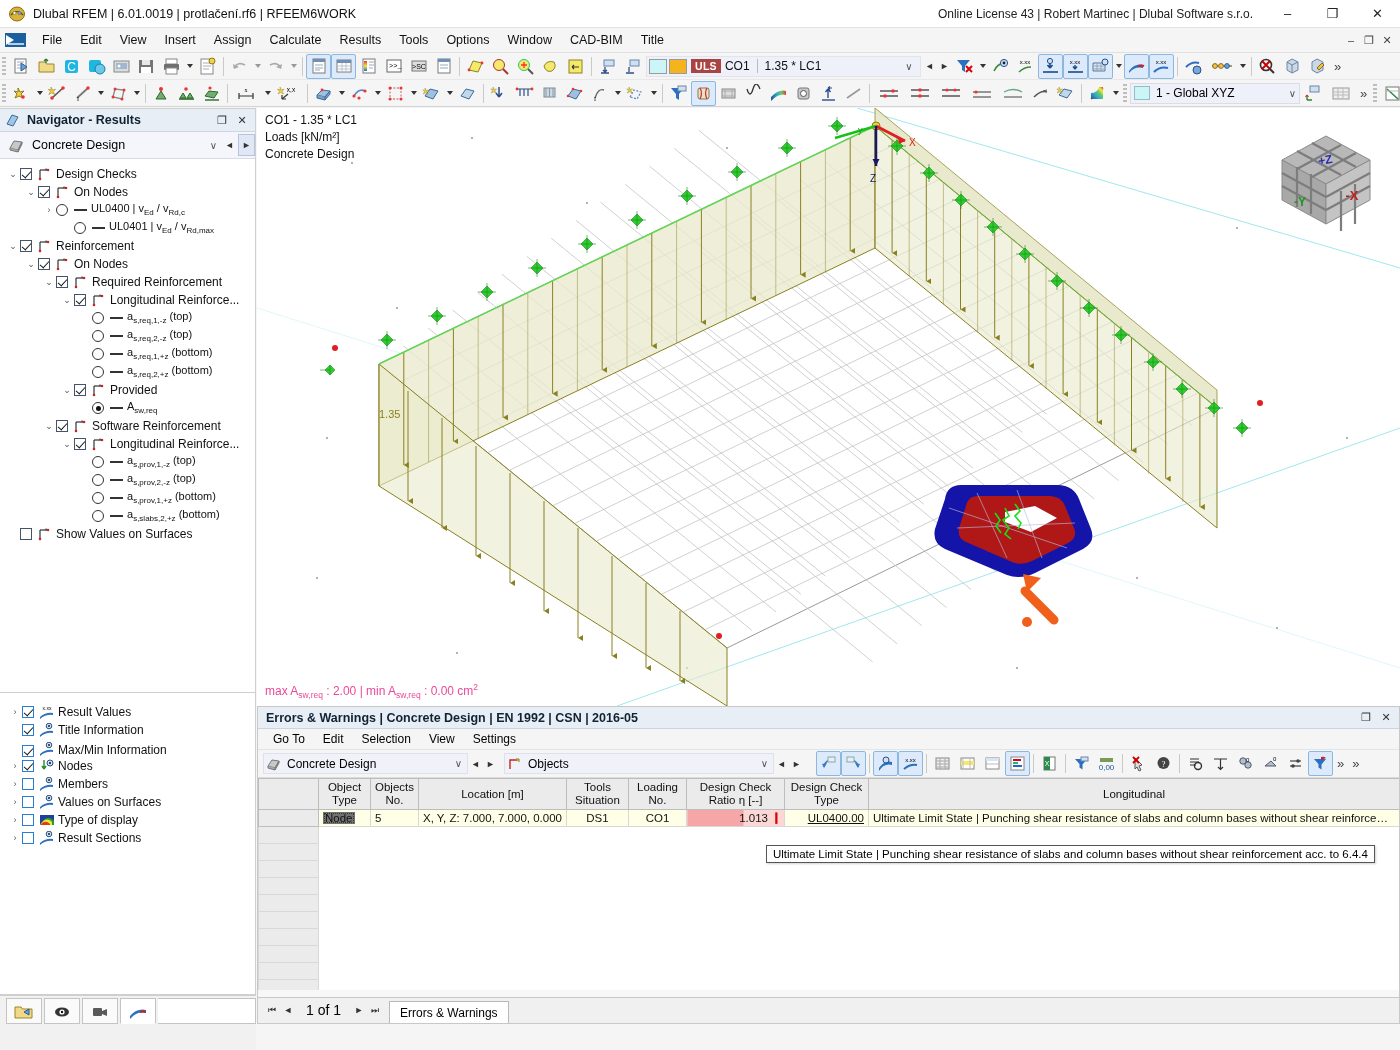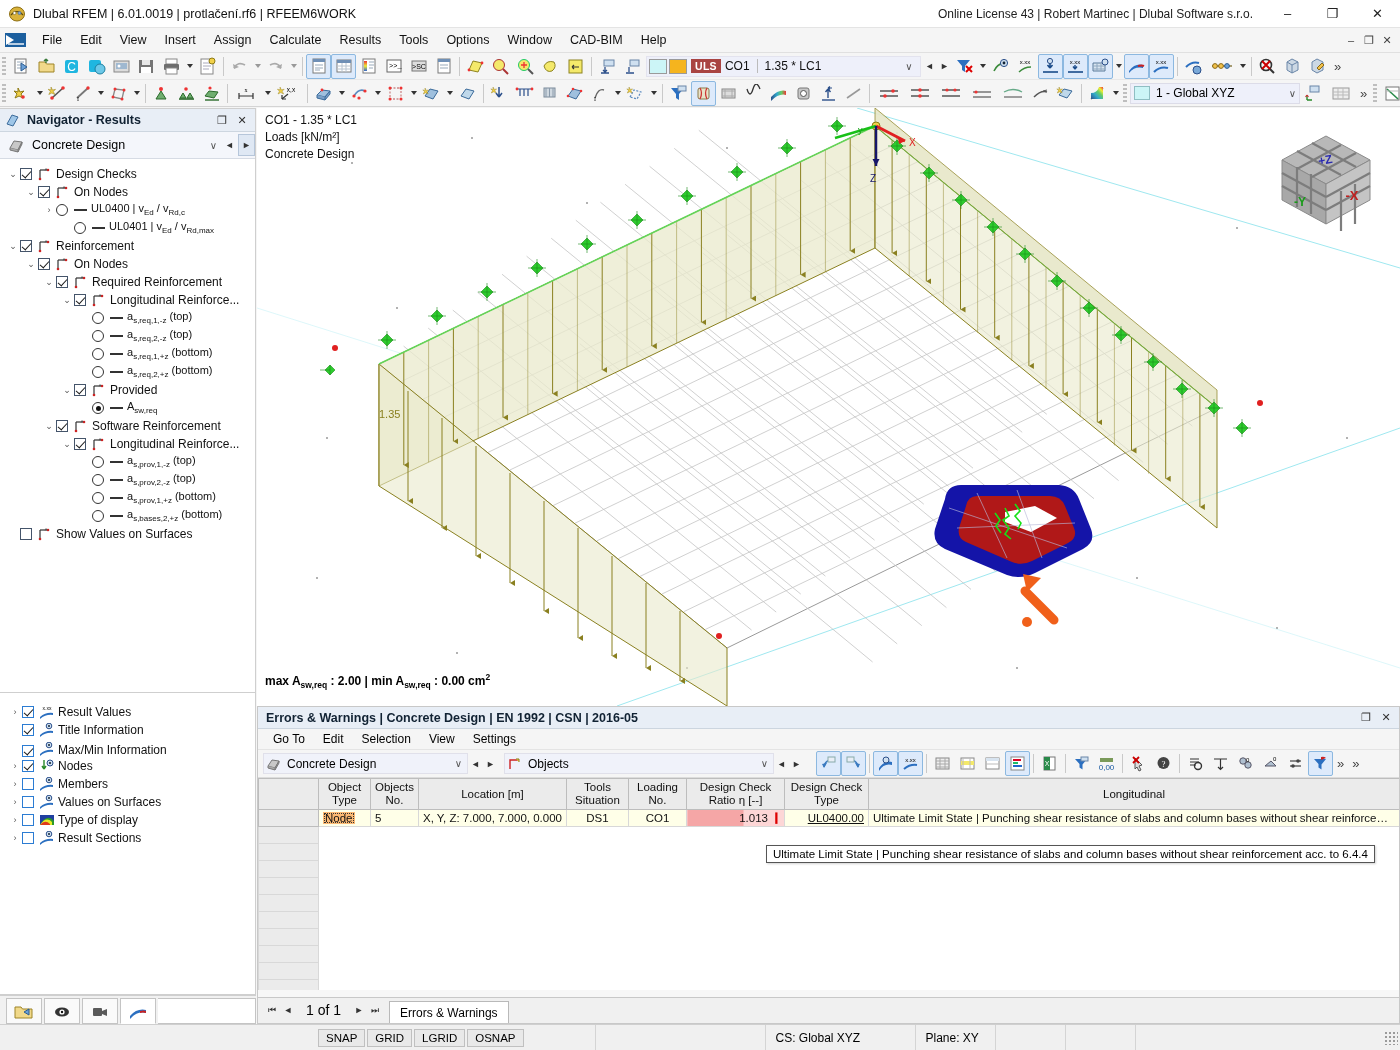--- a/index.html
+++ b/index.html
@@ -151,21 +151,21 @@
     display:flex;align-items:center;justify-content:center; margin-right:2px;}
   .nbb-btn.sel { background: #ffffff; border-bottom-color: #fff; }
   .nbb-fill { flex:1; height:26px; border:1px solid #c4c4c4; border-left:none; background:#fff; }
 
   
   .view3d {
     position: absolute; left: 257px; top: 108px; width: 1143px; height: 598px;
     background: #ffffff; overflow: hidden;
   }
   .view-title { position:absolute; left: 8px; top: 4px; font-size: 12px; line-height: 17px; color:#111; }
-  .view-minmax { position: absolute; left: 8px; bottom: 16px; font-size: 12px; color:#000000;font-weight:bold; }
+  .view-minmax { position: absolute; left: 8px; bottom: 6px; font-size: 12px; color:#ec4899; }
   .view-minmax sub { font-size: 8.5px; }
   .view-minmax sup { font-size: 8.5px; }
 
   
   .tablepanel {
     position: absolute; left: 257px; top: 706px; width: 1143px; height: 318px;
     background: #f7f7f7; border: 1px solid #c8c8c8;
   }
   .tp-head {
     height: 22px; background: #e8eef6; display:flex; align-items:center;
@@ -188,21 +188,21 @@
     height: 30px; vertical-align: middle;
   }
   table.rt td {
     border: 1px solid #d8d8d8; font-size: 11.5px; padding: 1px 4px; height: 17px;
     background: #ffffe8; color: #111;
   }
   table.rt td.idx { background: #ebebeb; border-color:#bdbdbd; }
   table.rt td.c { text-align: center; }
   table.rt td.r { text-align: right; text-decoration: underline; }
   .cell-sel { outline: 1.5px dotted #333; outline-offset: -2px; display:inline-block;
-    padding: 0 2px; background:#fdba74; }
+    padding: 0 2px; background:#737373; }
   .ratio-cell { background: linear-gradient(to right, #f5a6a6 0 58%, #fdd6d6 58% 100%) !important;
     text-align: right; position: relative; padding-right: 16px !important;}
   .ratio-flag { position: absolute; right: 3px; top: 1px; color: #d00; font-size: 11px; font-weight:bold;}
   .desc-ell { display:block; overflow:hidden; text-overflow: ellipsis; white-space: nowrap; }
 
   .tooltip {
     position: absolute; left: 766px; top: 845px;
     background: #fff; border: 1px solid #555; padding: 2px 6px; font-size: 11.5px;
     white-space: nowrap; box-shadow: 1px 1px 2px rgba(0,0,0,.18);
   }
@@ -269,21 +269,21 @@
     <div class="menu-item">Edit</div>
     <div class="menu-item">View</div>
     <div class="menu-item">Insert</div>
     <div class="menu-item">Assign</div>
     <div class="menu-item">Calculate</div>
     <div class="menu-item">Results</div>
     <div class="menu-item">Tools</div>
     <div class="menu-item">Options</div>
     <div class="menu-item">Window</div>
     <div class="menu-item">CAD-BIM</div>
-    <div class="menu-item">Help</div>
+    <div class="menu-item">Title</div>
     <div class="mb-right">
       <div class="winbtn2">–</div>
       <div class="winbtn2">❐</div>
       <div class="winbtn2">✕</div>
     </div>
   </div>
 
   <div class="toolbar" id="toolbar1">
     <div class="tgrip"></div>
 
@@ -1122,21 +1122,21 @@
           <div class="tw"></div>
           <div class="tradio "></div>
           <div class="tdash"></div>
           <div class="tlbl sm">a<sub>s,prov,1,+z</sub> (bottom)</div>
         </div>
         <div class="tnode">
           <div style="width:78px;flex:0 0 auto"></div>
           <div class="tw"></div>
           <div class="tradio "></div>
           <div class="tdash"></div>
-          <div class="tlbl sm">a<sub>s,bases,2,+z</sub> (bottom)</div>
+          <div class="tlbl sm">a<sub>s,slabs,2,+z</sub> (bottom)</div>
         </div>
         <div class="tnode">
           <div style="width:6px;flex:0 0 auto"></div>
           <div class="tw"></div>
           <div class="tchk "></div>
           <div class="ticon">
             <svg width="15" height="14" viewBox="0 0 15 14">
               <path d="M3 12 v-9" stroke="#333" stroke-width="1.2" fill="none"></path>
               <path d="M3 3 h8" stroke="#333" stroke-width="1.2" fill="none"></path>
               <circle cx="3" cy="12" r="1.3" fill="#c22"></circle>
@@ -1980,31 +1980,14 @@
         <div class="pg-txt">1 of 1</div>
         <div class="pg-btn">►</div>
         <div class="pg-btn">⏭</div>
       </div>
       <div class="tab-sheet">Errors &amp; Warnings</div>
     </div>
   </div>
 
   <div class="tooltip">Ultimate Limit State | Punching shear resistance of slabs and column bases without shear reinforcement acc. to 6.4.4</div>
 
-  <div class="statusbar">
-    <div class="sb-seg" style="width:318px;border-right:none"></div>
-    <div class="sb-seg" style="border-right:none;padding:0">
-      <div class="snapbtn">SNAP</div>
-      <div class="snapbtn">GRID</div>
-      <div class="snapbtn">LGRID</div>
-      <div class="snapbtn">OSNAP</div>
-    </div>
-    <div class="sb-seg" style="width:70px"></div>
-    <div class="sb-seg" style="width:170px"></div>
-    <div class="sb-seg" style="width:150px;justify-content:flex-start">CS: Global XYZ</div>
-    <div class="sb-seg" style="width:80px;justify-content:flex-start">Plane: XY</div>
-    <div class="sb-seg" style="width:70px"></div>
-    <div class="sb-seg" style="width:70px"></div>
-    <div class="sb-seg" style="width:70px;border-right:none"></div>
-    <div class="sb-grip"></div>
-  </div>
 
 </div>
 
 </body></html>

